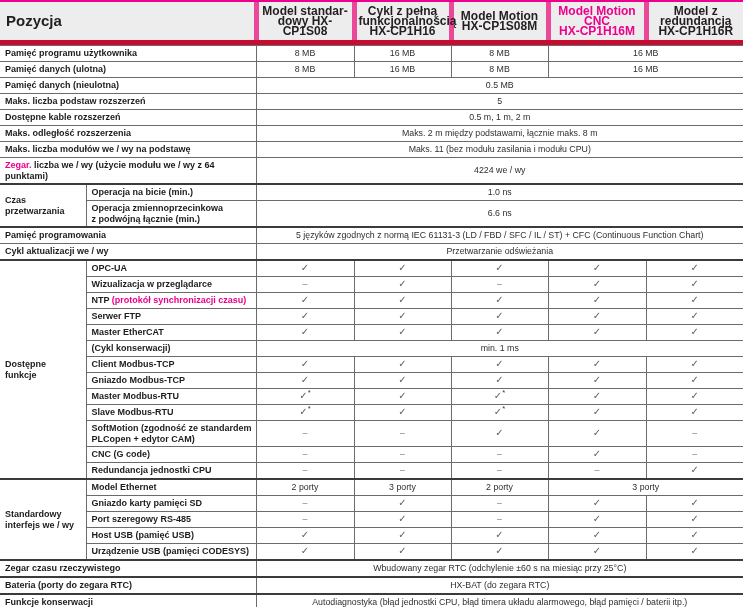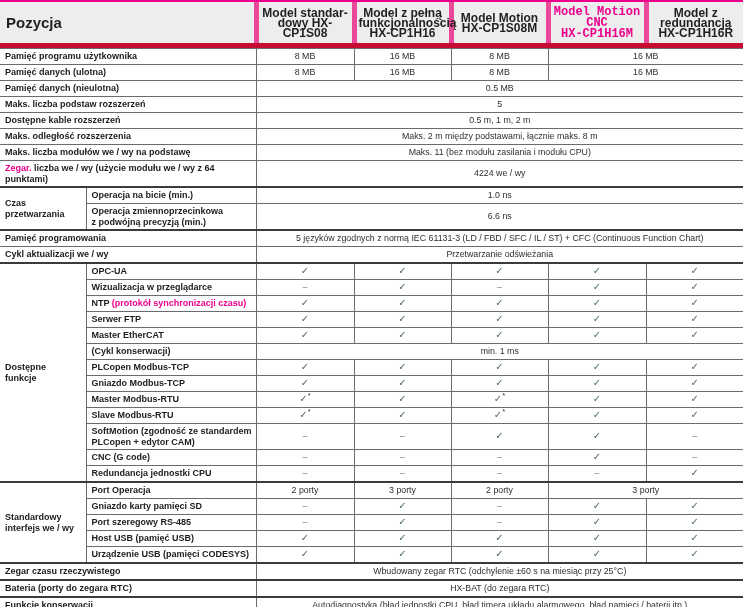--- a/index.html
+++ b/index.html
@@ -9,21 +9,21 @@
   }
   .topline{height:2px;background:#ec008c;}
   table{border-collapse:collapse;table-layout:fixed;width:743px;}
   
   thead th{
     background:#ededee;font-weight:bold;font-size:12px;line-height:10px;
     color:#231f20;vertical-align:middle;
     padding:4px 2px;border-left:5px solid #ec4899;white-space:pre-line;
   }
   thead th.pos{text-align:left;padding-left:6px;border-left:none;font-size:15px;}
-  thead th.accent span{color:#ec008c;font-family:Liberation Mono, monospace;}
+  thead th.accent span{color:#ec008c;}
   tr.redbar td{height:5px;padding:0;background:#c60c30;border:none;border-top:1px solid #8e2038;}
   
   tbody td{
     border-top:1px solid #6b6b6d;border-left:1px solid #6b6b6d;
     font-size:8.8px;line-height:11px;color:#2e2e30;
     text-align:center;vertical-align:middle;padding:2px 3px;
   }
   tbody tr:first-child td{border-top:none;}
   tbody td.lbl,tbody td.sub,tbody td.grp{
     text-align:left;font-weight:bold;color:#1c1c1e;font-size:9px;line-height:10.5px;
@@ -50,21 +50,21 @@
         <col style="width:97px">
         <col style="width:97px">
       <col style="width:98px">
         <col style="width:97px">
     </colgroup>
     <thead>
         <tr>
           <th class="pos" colspan="2"><span>Pozycja</span></th>
           <th><span>Model standar-
 dowy HX-CP1S08</span></th>
-          <th><span>Model z pełną
+          <th><span>Cykl z pełną
 funkcjonalnością
 HX-CP1H16</span></th>
           <th><span>Model Motion
 HX-CP1S08M</span></th>
           <th class="accent"><span>Model Motion CNC
 HX-CP1H16M</span></th>
           <th><span>Model z
 redundancją
 HX-CP1H16R</span></th>
         </tr>
@@ -112,21 +112,21 @@
           <td class="val" colspan="5"><span>4224 we / wy</span></td>
         </tr>
         <tr class="section">
           <td class="grp" rowspan="2"><span>Czas
 przetwarzania</span></td>
           <td class="sub"><span>Operacja na bicie (min.)</span></td>
           <td class="val" colspan="5"><span>1.0 ns</span></td>
         </tr>
         <tr>
           <td class="sub"><span>Operacja zmiennoprzecinkowa
-z podwójną precyzją (min.)</span></td>
+z podwójną łącznie (min.)</span></td>
           <td class="val" colspan="5"><span>6.6 ns</span></td>
         </tr>
         <tr class="section">
           <td class="lbl" colspan="2"><span>Pamięć programowania</span></td>
           <td class="val" colspan="5"><span>5 języków zgodnych z normą IEC 61131-3 (LD / FBD / SFC / IL / ST) + CFC (Continuous Function Chart)</span></td>
         </tr>
         <tr>
           <td class="lbl" colspan="2"><span>Cykl aktualizacji we / wy</span></td>
           <td class="val" colspan="5"><span>Przetwarzanie odświeżania</span></td>
         </tr>
@@ -170,21 +170,21 @@
           <td class="val"><span class="check">✓</span></td>
           <td class="val"><span class="check">✓</span></td>
           <td class="val"><span class="check">✓</span></td>
           <td class="val"><span class="check">✓</span></td>
         </tr>
         <tr>
           <td class="sub"><span>(Cykl konserwacji)</span></td>
           <td class="val" colspan="5"><span>min. 1 ms</span></td>
         </tr>
         <tr>
-          <td class="sub"><span>PLCopen Modbus-TCP</span></td>
+          <td class="sub"><span>Client Modbus-TCP</span></td>
           <td class="val"><span class="check">✓</span></td>
           <td class="val"><span class="check">✓</span></td>
           <td class="val"><span class="check">✓</span></td>
           <td class="val"><span class="check">✓</span></td>
           <td class="val"><span class="check">✓</span></td>
         </tr>
         <tr>
           <td class="sub"><span>Gniazdo Modbus-TCP</span></td>
           <td class="val"><span class="check">✓</span></td>
           <td class="val"><span class="check">✓</span></td>
@@ -229,21 +229,21 @@
           <td class="sub"><span>Redundancja jednostki CPU</span></td>
           <td class="val"><span class="dash">–</span></td>
           <td class="val"><span class="dash">–</span></td>
           <td class="val"><span class="dash">–</span></td>
           <td class="val"><span class="dash">–</span></td>
           <td class="val"><span class="check">✓</span></td>
         </tr>
         <tr class="section">
           <td class="grp" rowspan="5"><span>Standardowy
 interfejs we / wy</span></td>
-          <td class="sub"><span>Port Operacja</span></td>
+          <td class="sub"><span>Model Ethernet</span></td>
           <td class="val"><span>2 porty</span></td>
           <td class="val"><span>3 porty</span></td>
           <td class="val"><span>2 porty</span></td>
           <td class="val" colspan="2"><span>3 porty</span></td>
         </tr>
         <tr>
           <td class="sub"><span>Gniazdo karty pamięci SD</span></td>
           <td class="val"><span class="dash">–</span></td>
           <td class="val"><span class="check">✓</span></td>
           <td class="val"><span class="dash">–</span></td>

